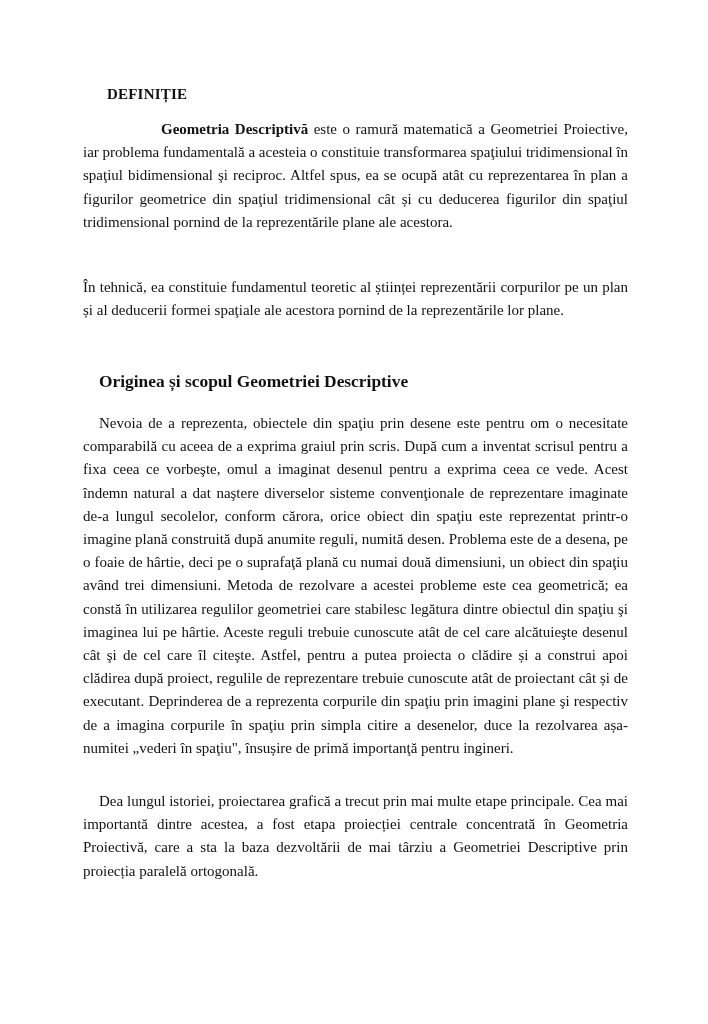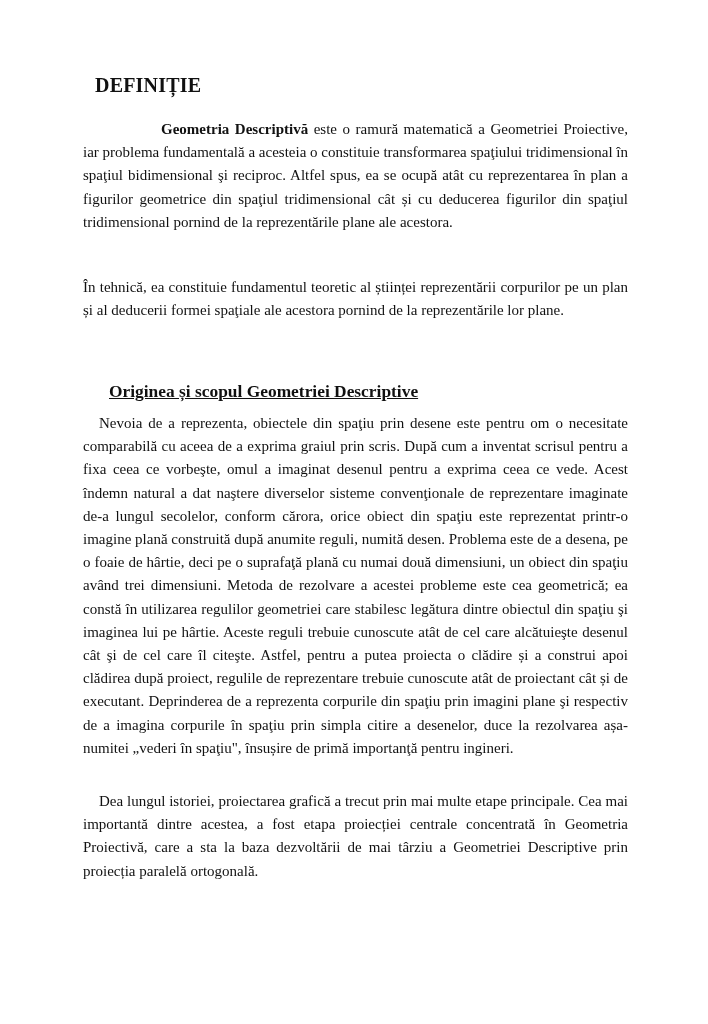--- a/index.html
+++ b/index.html
@@ -19,44 +19,43 @@
       position: absolute;
       left: 83px;
       top: 0;
       width: 545px;
     }
     .title {
       position: absolute;
       top: 74px;
       left: 12px;
       font-weight: bold;
-      font-size: 20px;
+      font-size: 15px;
       letter-spacing: 0.2px;
-      margin: 0;
+      margin: 12px;
     }
     .para {
       position: absolute;
       left: 0;
       width: 545px;
       font-size: 15px;
       line-height: 23.2px;
       text-align: justify;
       margin: 0;
     }
     .p1 { top: 118px; text-indent: 78px; }
     .p1 b { font-weight: bold; }
     .p2 { top: 276px; }
     .heading2 {
       position: absolute;
       top: 369px;
       left: 14px;
       font-weight: bold;
       font-size: 17.4px;
-      margin: 12px;
-      text-decoration: underline;
+      margin: 2px;
     }
     .p3 { top: 412px; text-indent: 16px; }
     .p4 { top: 790px; text-indent: 16px; }
   </style>
 </head>
 <body>
 
 <div class="page">
   <h1 class="title">DEFINIȚIE</h1>
 

